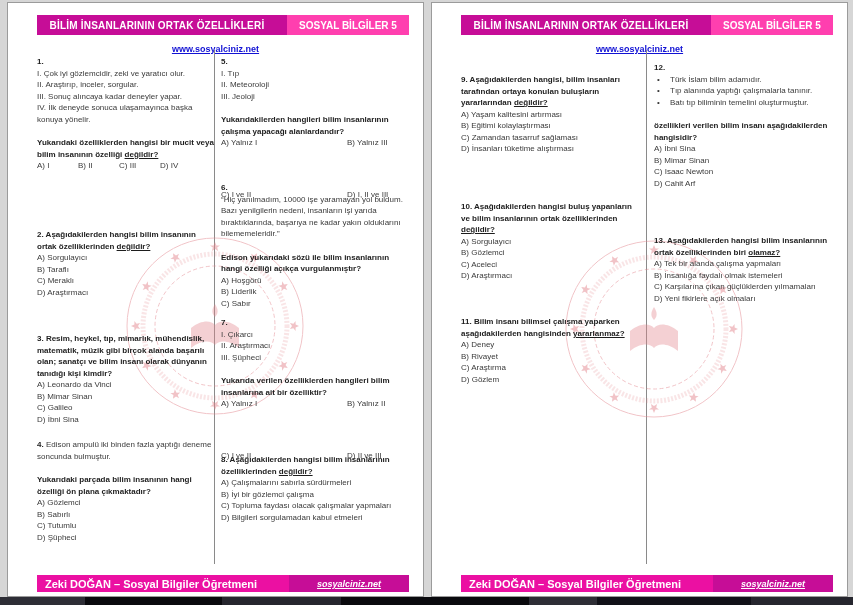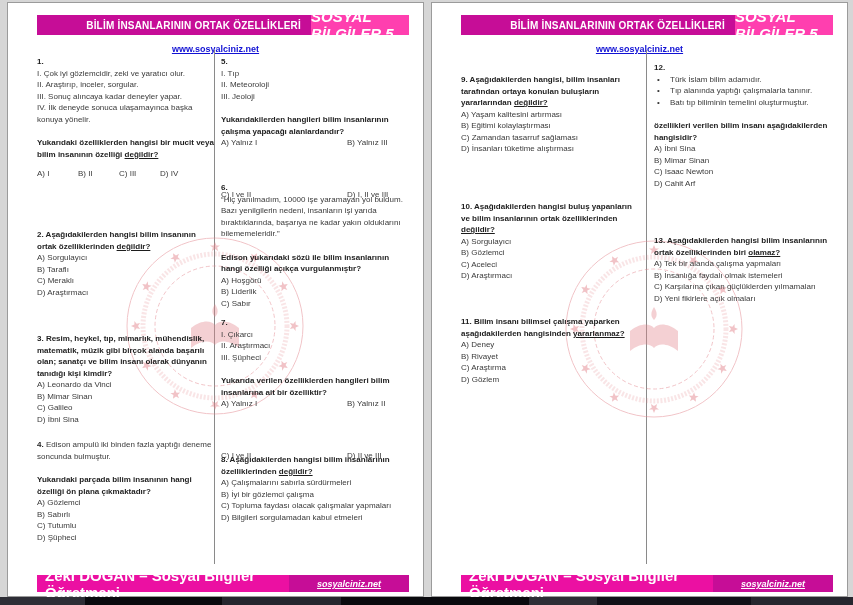--- a/index.html
+++ b/index.html
@@ -35,29 +35,29 @@
     top:12px;left:29px;
     width:372px;height:20px;
     display:flex;
   }
   .hdr-main{
     flex:1;
     background:var(--header-magenta);
     color:#fff;
     font-weight:bold;
     font-size:10px;
-    display:flex;align-items:center;justify-content:flex-end;
+    display:flex;align-items:center;justify-content:center;
     padding-right:10px;
     letter-spacing:.2px;
   }
   .hdr-badge{
-    width:98px;
+    width:122px;
     background:var(--badge-pink);
-    color:#fff;font-weight:bold;font-size:15px;
-    display:flex;align-items:center;justify-content:center;font-style:italic;
+    color:#fff;font-weight:bold;font-size:10px;
+    display:flex;align-items:center;justify-content:center;
   }
   .hdr-link{
     position:absolute;top:35px;left:0;width:100%;
     text-align:center;
   }
   .hdr-link a{
     color:var(--link-blue);
     font-size:9px;font-weight:bold;
     text-decoration:underline;
     cursor:pointer;
@@ -79,21 +79,21 @@
     width:178px;
     font-size:8px;
     line-height:11.5px;
     color:#3a3a3a;
   }
   .q .ln{min-height:11.5px;}
   .q .num{font-weight:bold;color:#1d1d1d;}
   .q .stem{font-weight:bold;color:#1d1d1d;margin-top:12px;}
   .q .stem .u{text-decoration:underline;}
   .q b{color:#1d1d1d;}
-  .q .optrow{display:flex;margin-top:8px;}
+  .q .optrow{display:flex;}
   .q .optrow span{width:41px;}
   .q .optrow span:last-child{width:auto;}
   .q .optgrid{display:grid;grid-template-columns:86px auto;gap:40px;}
   .q .bullet{display:flex;}
   .q .bdot{width:16px;padding-left:3px;}
   .q .bullet span:last-child{flex:1;}
 
   
   #q1{left:29px;top:53px;}
   #q2{left:29px;top:214px;}
@@ -123,21 +123,21 @@
   
   .ftr{
     position:absolute;
     left:29px;top:572px;
     width:372px;height:17px;
     display:flex;
   }
   .ftr-main{
     flex:1;
     background:var(--footer-left);
-    color:#fff;font-weight:bold;font-size:15px;
+    color:#fff;font-weight:bold;font-size:11px;
     display:flex;align-items:center;
     padding-left:8px;
   }
   .ftr-site{
     width:120px;
     background:var(--footer-right);
     display:flex;align-items:center;justify-content:center;
   }
   .ftr-site a{
     color:#fff;font-weight:bold;font-style:italic;

